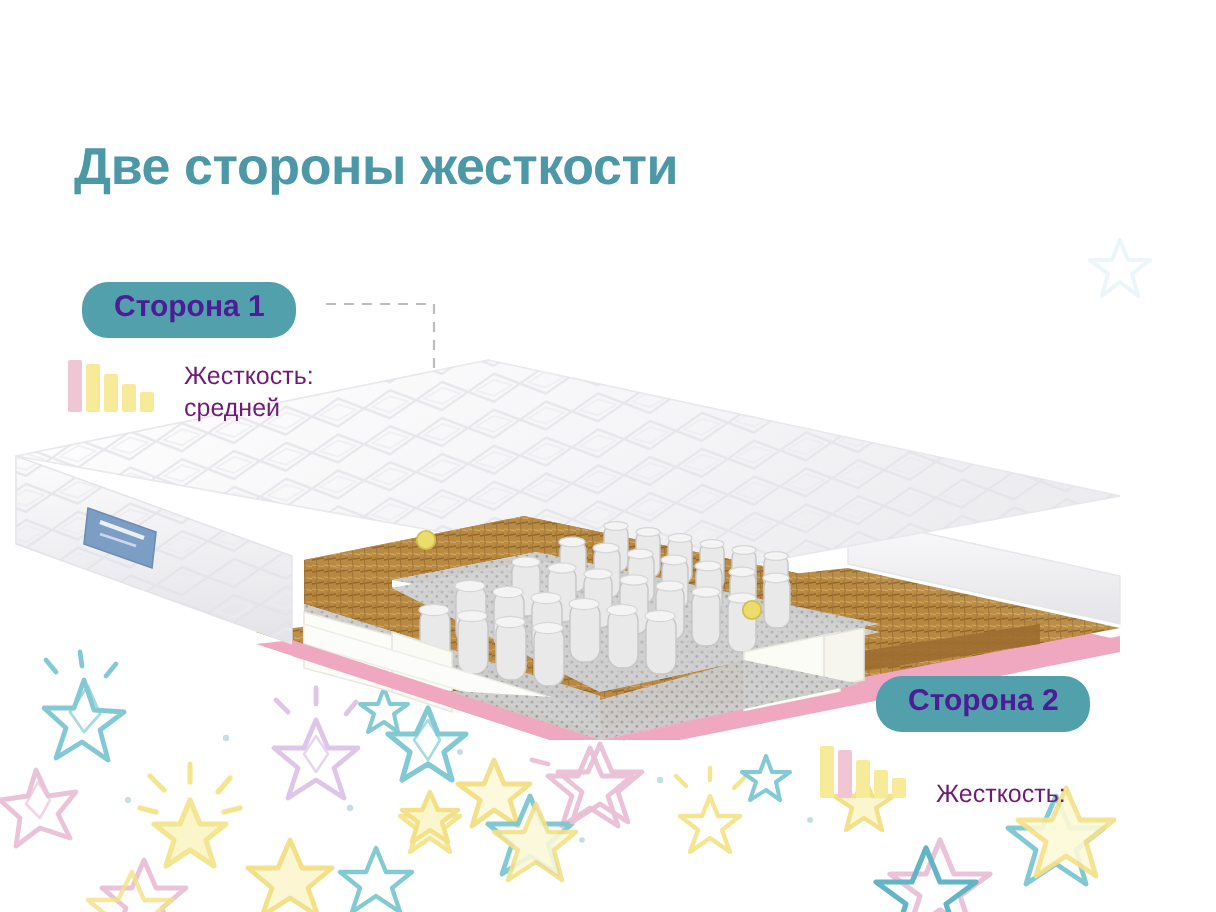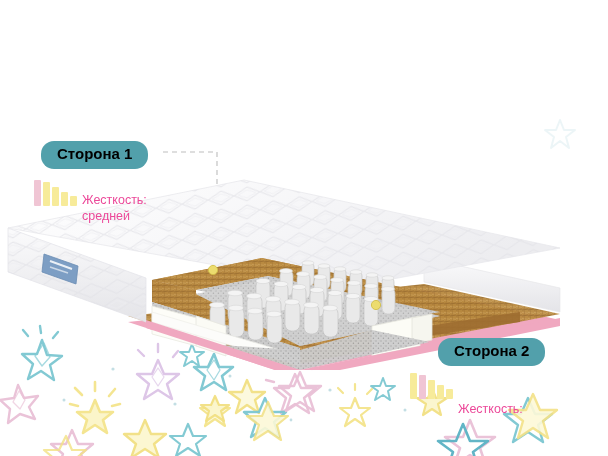--- a/index.html
+++ b/index.html
@@ -18,42 +18,43 @@
   .title{
     position:absolute;left:37px;top:68px;
     font-size:26px;font-weight:bold;color:#4d98a6;
     letter-spacing:-0.2px;white-space:nowrap;
   }
 
   
   .badge{
     position:absolute;
     background:#52a0ab;
-    color:#000000;
+    color:#4c1d95;
     font-size:15px;font-weight:bold;
     border-radius:13px;
     padding:5px 16px 6px 16px;
     white-space:nowrap;
     line-height:1.1;
   }
   .badge.side1{left:41px;top:141px;}
   .badge.side2{left:438px;top:338px;}
 
   
   .hardness{position:absolute;display:flex;align-items:flex-end;}
   .hardness .bars{
     width:48px;height:28px;
     display:flex;align-items:flex-end;justify-content:flex-start;
     gap:2px;
   }
   .hardness .bars span{display:block;border-radius:1px;}
   .hardness .txt{
-    font-size:12.5px;color:#ec4899;line-height:16px;
+    margin-left:10px;
+    font-size:12.5px;color:#701a75;line-height:16px;
     white-space:nowrap;
-    position:relative;top:18px;
+    position:relative;top:6px;
   }
   .hardness.h1{left:34px;top:174px;}
   .hardness.h2{left:410px;top:371px;}
 
   
   .lead{position:absolute;pointer-events:none;}
 
   
   #mattress{position:absolute;left:0;top:170px;width:608px;height:200px;}
 </style>
@@ -374,20 +375,21 @@
     <g>
       <path d="M44 84 L78 96 L76 114 L42 102 Z" fill="#7d9ec4" stroke="#6b8db4" stroke-width="0.8"></path>
       <path d="M50 91 L72 99" stroke="#ffffff" stroke-width="2" opacity="0.85"></path>
       <path d="M50 97 L68 103" stroke="#ffffff" stroke-width="1.4" opacity="0.6"></path>
     </g>
 
     <circle cx="213" cy="100" r="4.6" fill="#ecdc6e" stroke="#d3c04a" stroke-width="0.9"></circle>
     <circle cx="376" cy="135" r="4.6" fill="#ecdc6e" stroke="#d3c04a" stroke-width="0.9"></circle>
   </svg>
 
+  <div class="title" style="color: rgb(77, 152, 166);">Две стороны жесткости</div>
 
   <div class="badge side1" style="background: rgb(82, 160, 171);">Сторона 1</div>
 
   <div class="hardness h1">
     <div class="bars">
       <span style="width:7px;height:26px;background:#f0c5d4;"></span>
       <span style="width:7px;height:24px;background:#f7eb9a;"></span>
       <span style="width:7px;height:19px;background:#f7eb9a;"></span>
       <span style="width:7px;height:14px;background:#f7eb9a;"></span>
       <span style="width:7px;height:10px;background:#f7eb9a;"></span>

